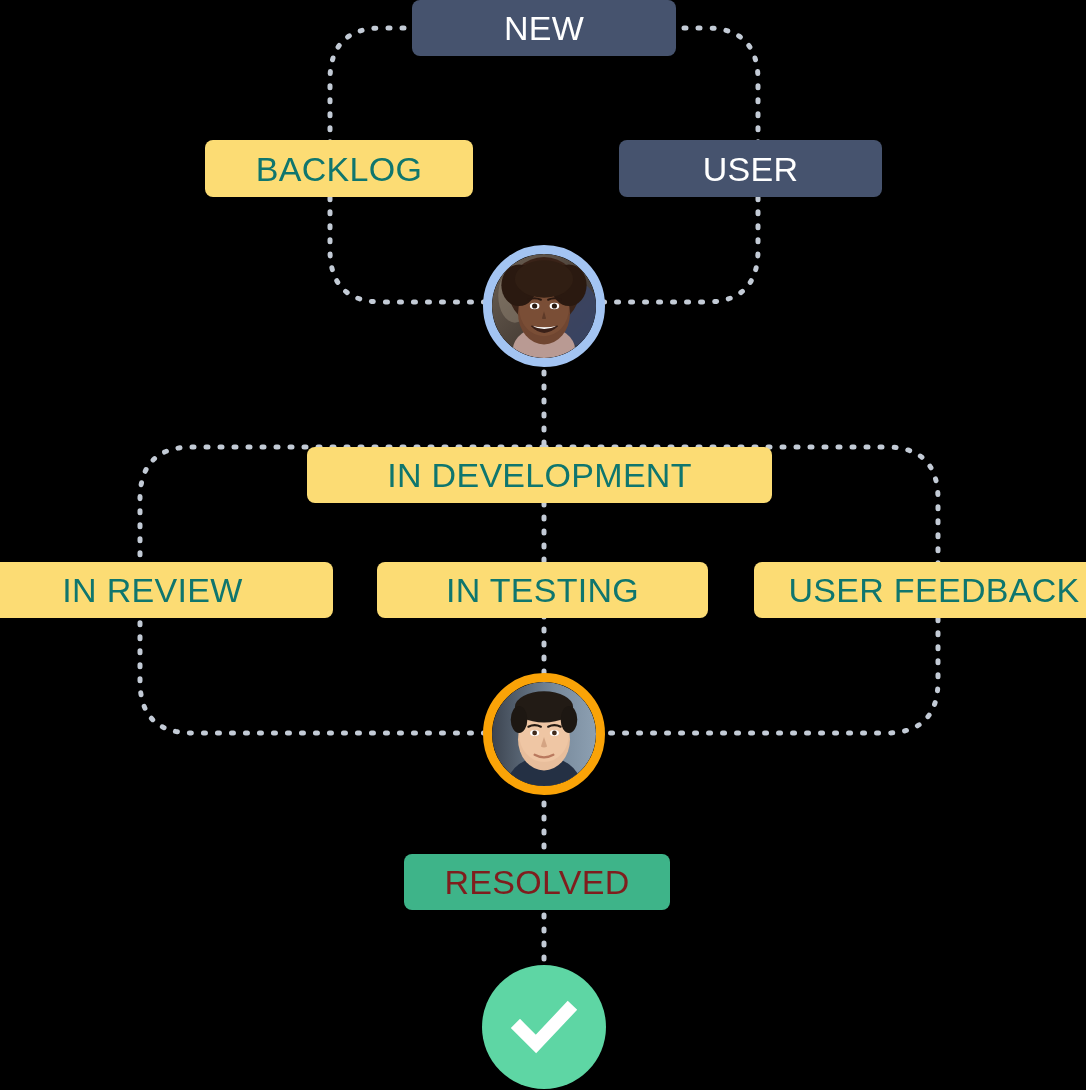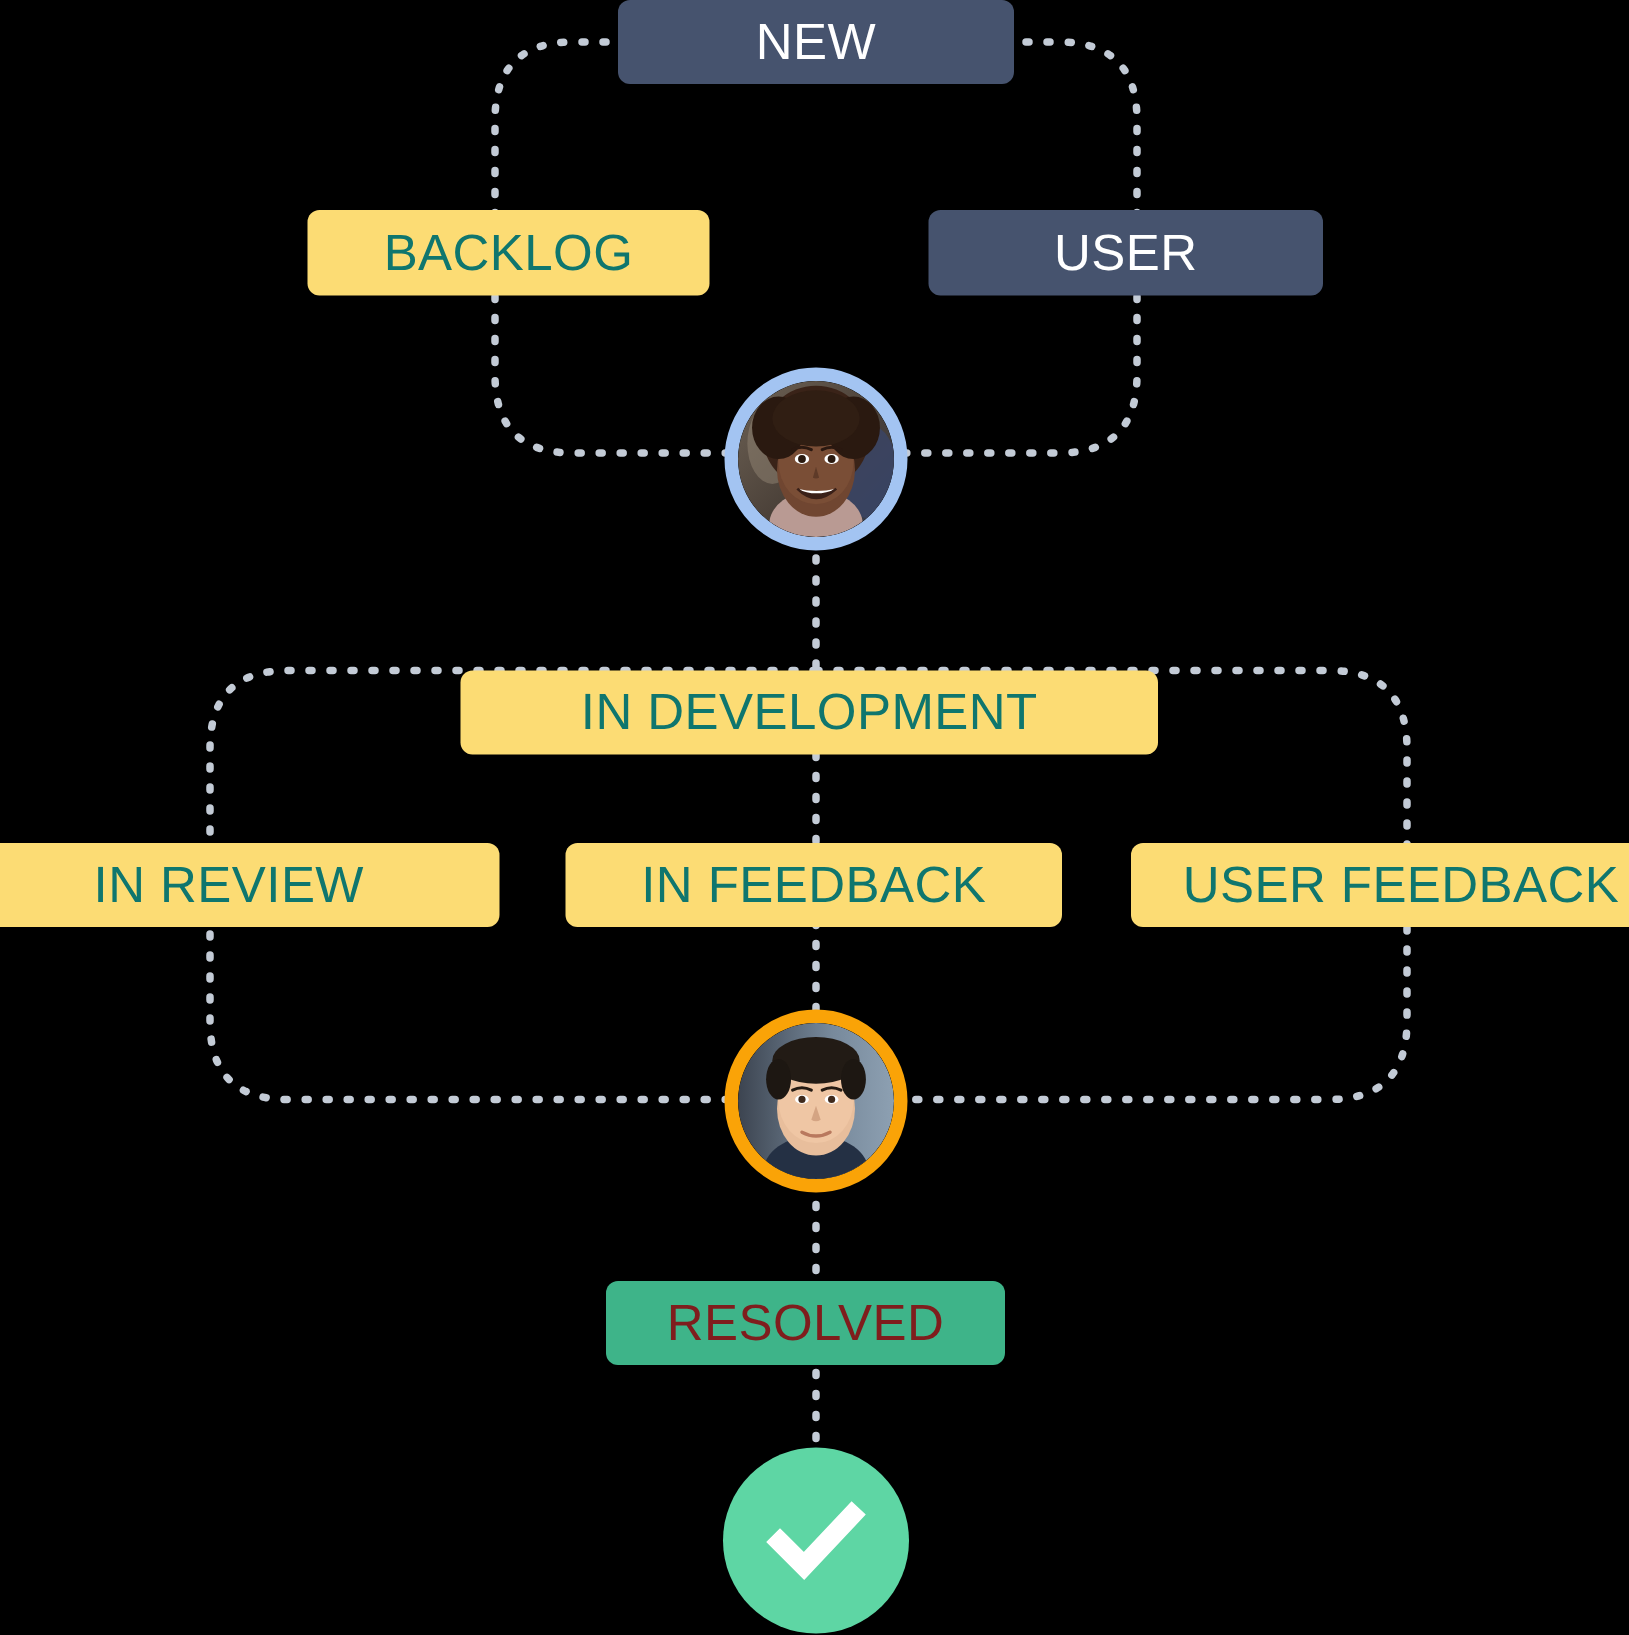--- a/index.html
+++ b/index.html
@@ -83,21 +83,21 @@
       <path d="M 544 447 L 544 733" fill="none" stroke="#C3CBD6" stroke-width="5" stroke-linecap="round" stroke-dasharray="2 12"></path>
       <path d="M 544 733 L 544 1027" fill="none" stroke="#C3CBD6" stroke-width="5" stroke-linecap="round" stroke-dasharray="2 12"></path>
     </svg>
 
   <div id="node-layer">
       <div class="badge badge-slate" style="left: 412px; top: 0px; width: 264px; height: 56px;">NEW</div>
       <div class="badge badge-yellow" style="left: 205px; top: 140px; width: 268px; height: 57px;">BACKLOG</div>
       <div class="badge badge-slate" style="left: 619px; top: 140px; width: 263px; height: 57px;">USER</div>
       <div class="badge badge-yellow" style="left: 307px; top: 419px; width: 465px; height: 56px; margin-top: 28px;">IN DEVELOPMENT</div>
       <div class="badge badge-yellow" style="left: -28px; top: 562px; width: 361px; height: 56px;">IN REVIEW</div>
-      <div class="badge badge-yellow" style="left: 377px; top: 562px; width: 331px; height: 56px;">IN FEEDBACK</div>
+      <div class="badge badge-yellow" style="left: 377px; top: 562px; width: 331px; height: 56px;">IN TESTING</div>
       <div class="badge badge-yellow" style="left: 754px; top: 562px; width: 360px; height: 56px;">USER FEEDBACK</div>
       <div class="badge badge-green" style="left: 404px; top: 854px; width: 266px; height: 56px;">RESOLVED</div>
     </div>
 
   <div class="avatar avatar-ring-blue" id="avatar-0" style="left: 483px; top: 245px; width: 122px; height: 122px;">
     <svg viewBox="0 0 100 100">
       <defs>
         <clipPath id="clipA">
             <circle cx="50" cy="50" r="50"></circle>
           </clipPath>

